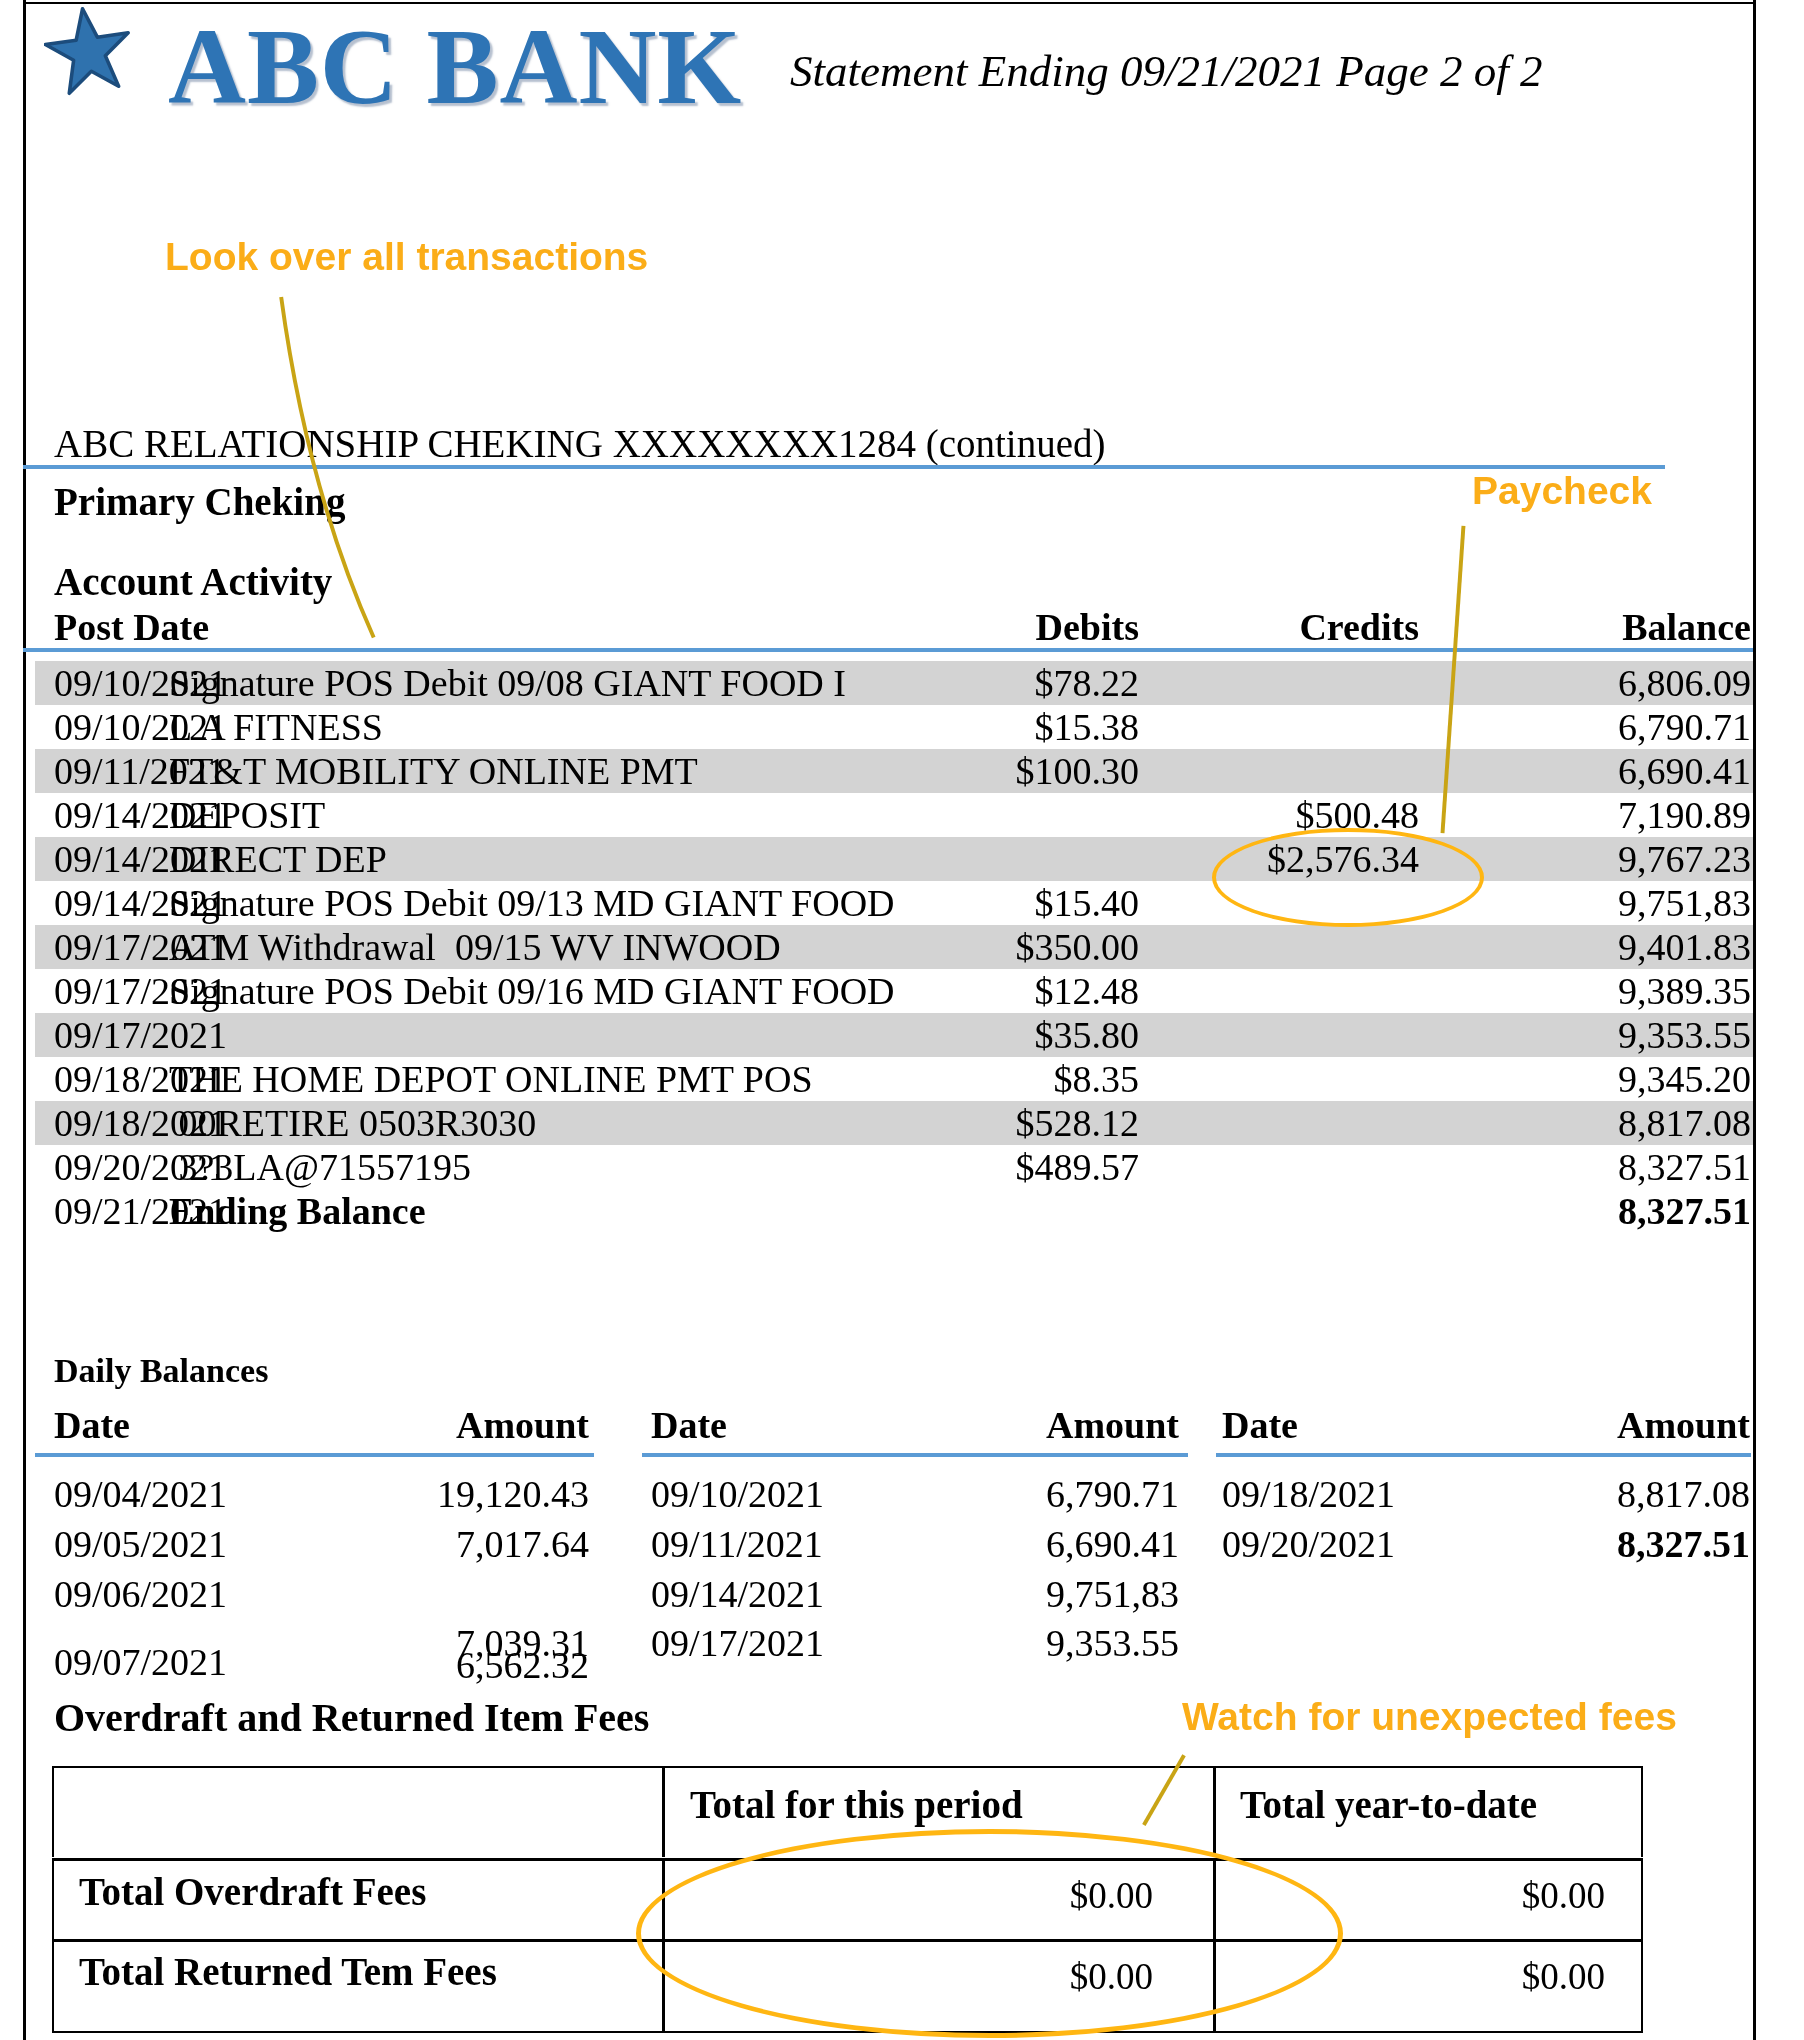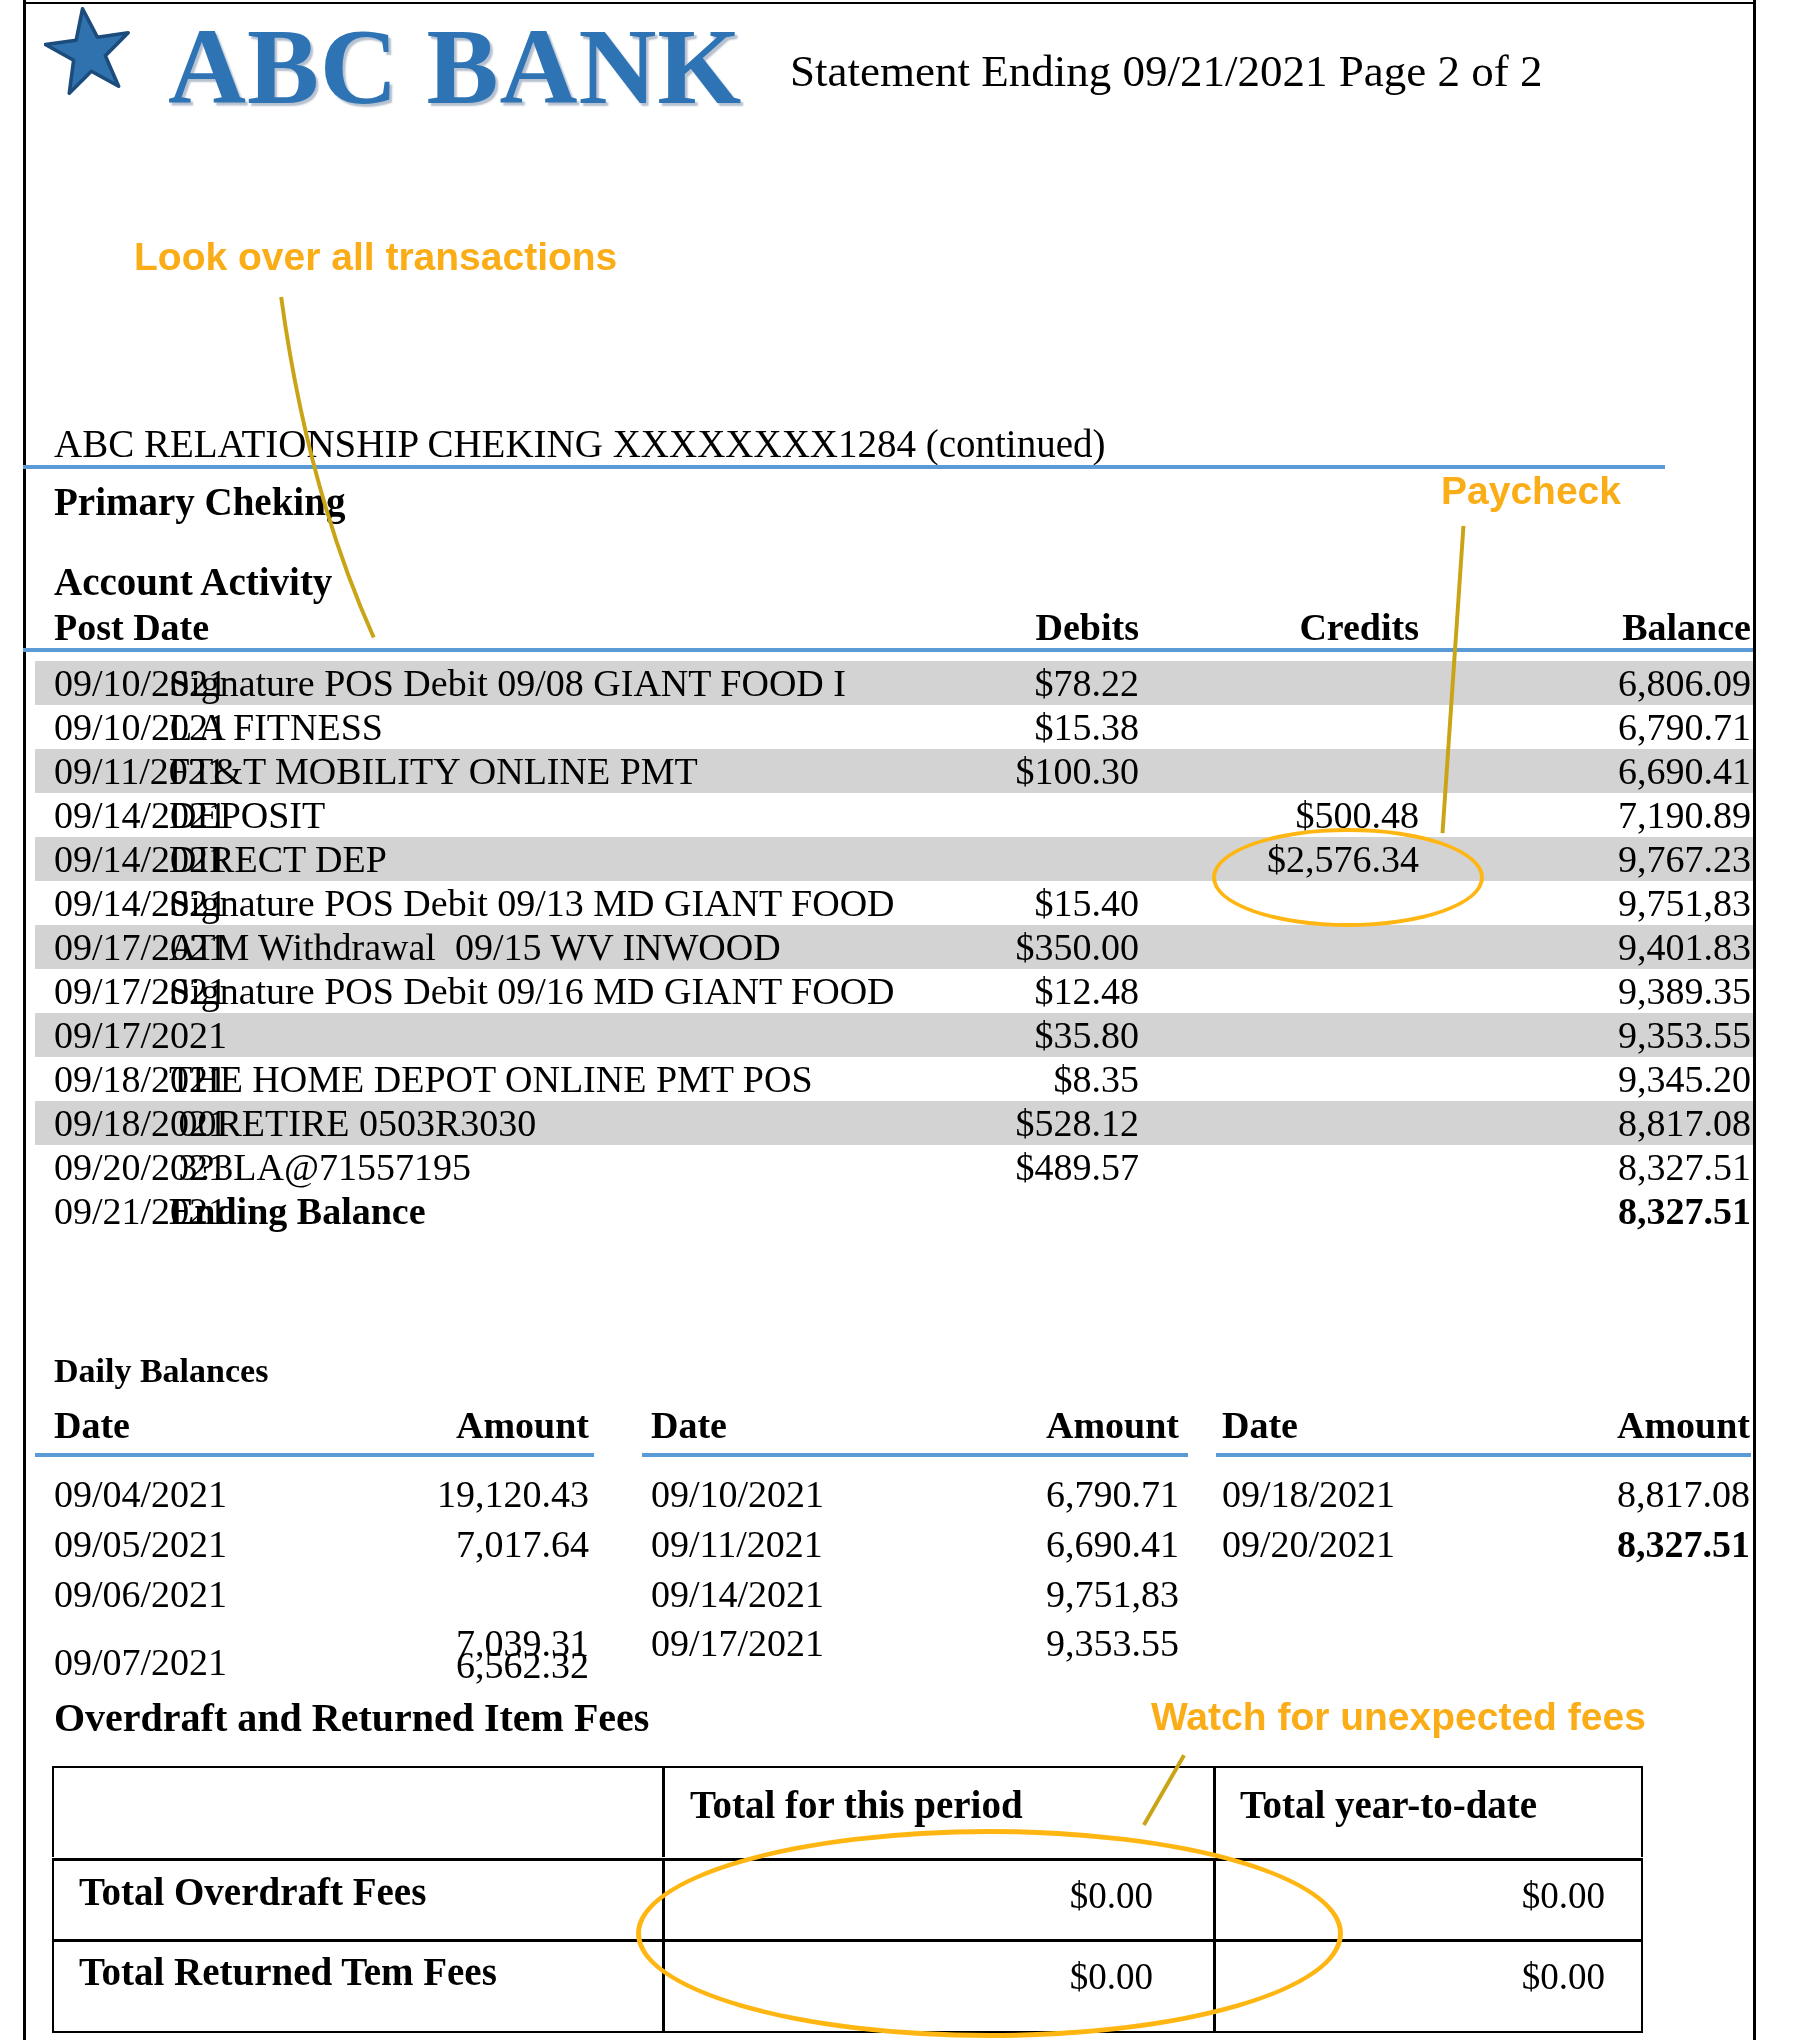--- a/index.html
+++ b/index.html
@@ -6,23 +6,23 @@
   .page{position:relative;width:1804px;height:2040px;background:#fff;overflow:hidden;
         font-family:"Liberation Serif",serif;color:#000;}
   .abs{position:absolute;}
   
   .border-left{left:23px;top:0;width:2.6px;height:2040px;background:#000;}
   .border-top{left:23px;top:1.7px;width:1733px;height:2.6px;background:#000;}
   .border-right{left:1753px;top:0;width:2.6px;height:2040px;background:#000;}
   
   .brand{left:168px;top:1.7px;height:129px;line-height:129px;font-size:108px;font-weight:700;
          color:#2E74B5;letter-spacing:0.9px;text-shadow:2.6px 2.6px 1.7px rgba(110,130,160,.5);}
-  .stmt{left:790px;top:45px;font-size:45px;line-height:52px;}
-  
-  .note{font-family:"Liberation Sans",sans-serif;font-weight:700;color:#FBAD18;font-size:39px;line-height:42px;}
+  .stmt{left:790px;top:45px;font-size:45px;line-height:52px;font-style:italic;}
+  
+  .note{font-family:"Liberation Sans",sans-serif;font-weight:700;color:#FBAD18;font-size:39px;line-height:42px;margin-left:31px;}
   .note-look{left:134px;top:236px;}
   .note-paycheck{left:1441px;top:470px;}
   .note-fees{left:1151px;top:1696px;}
   
   .sec-head{left:54px;top:421px;font-size:39px;}
   .sec-underline{left:23px;top:465px;width:1642px;height:3.5px;background:#5B9BD5;}
   .sub-head{left:54px;top:479px;font-size:39px;font-weight:700;}
   .aa-title{left:54px;top:559px;font-size:39px;font-weight:700;}
   
   .aa-header{left:0;top:606px;width:1523px;height:42px;font-weight:700;font-size:38px;line-height:42px;}

